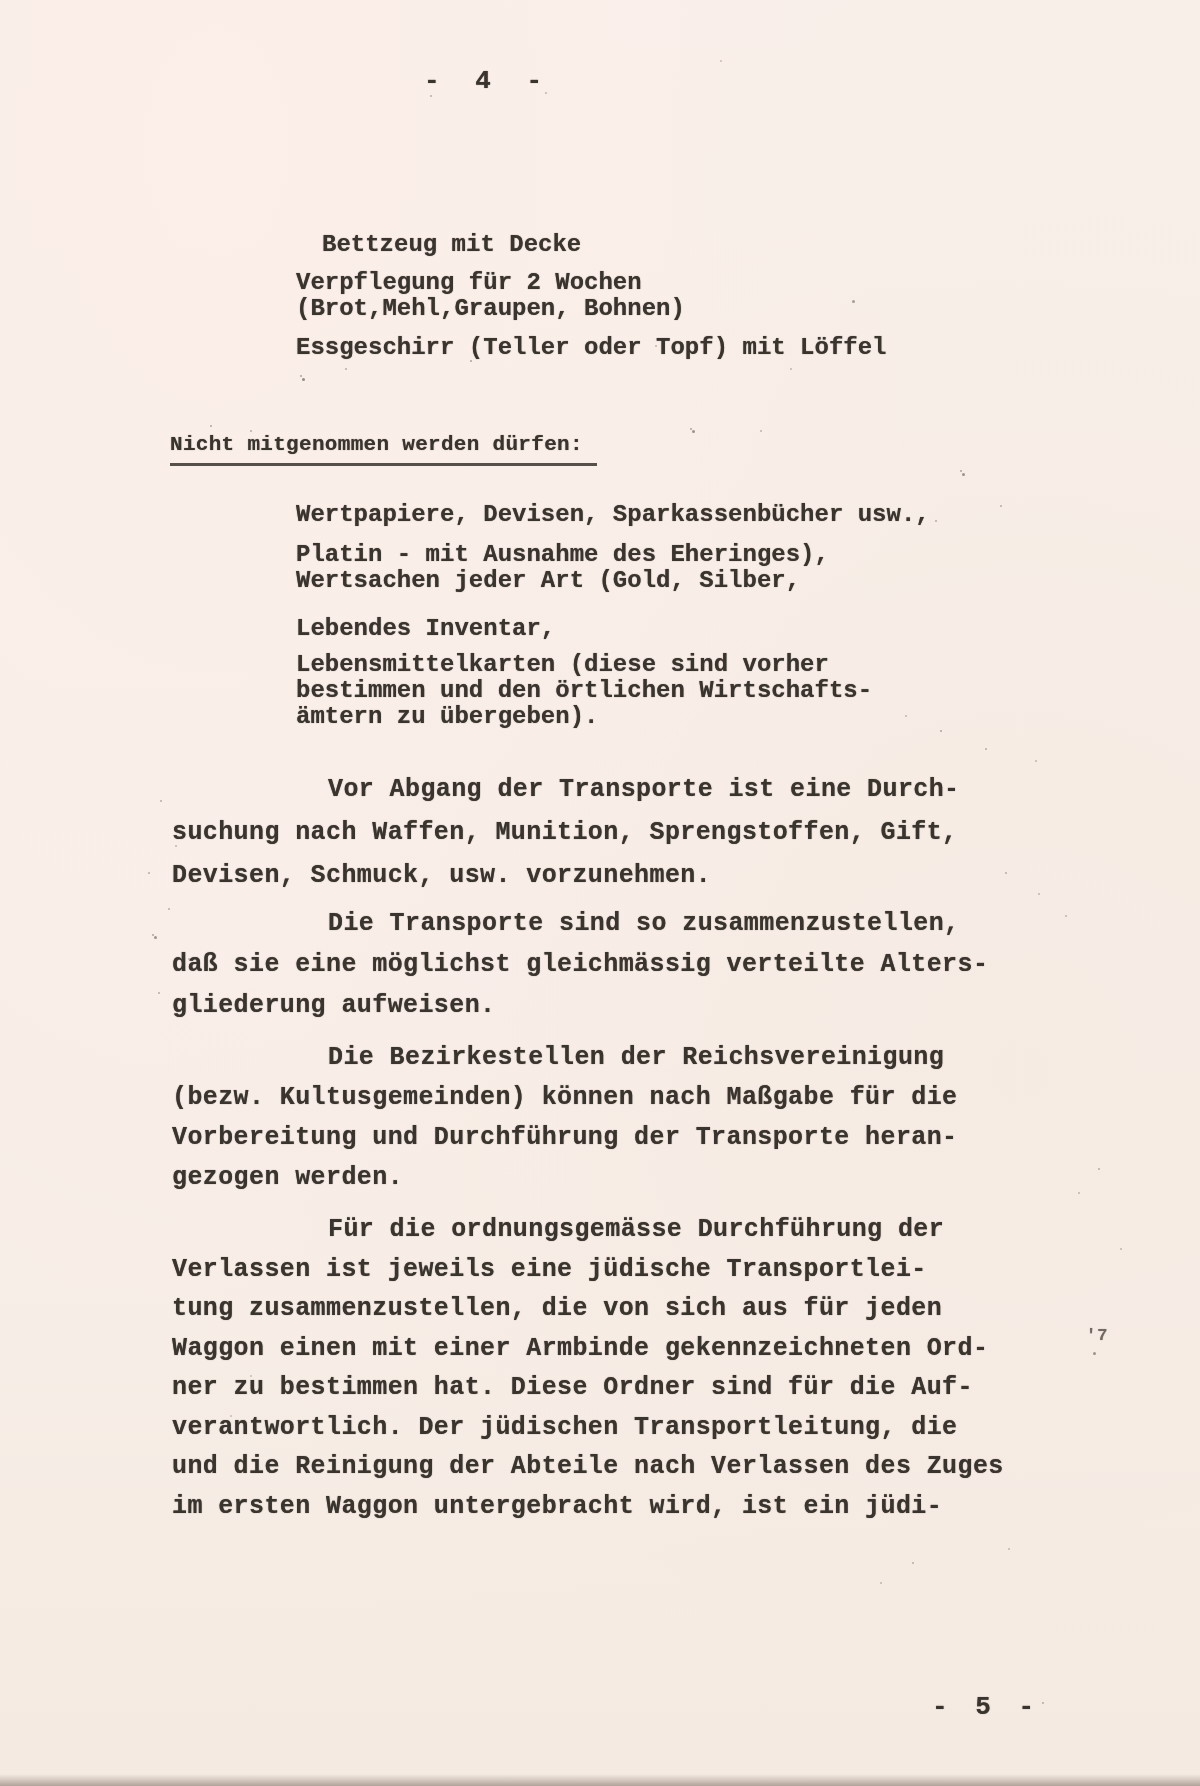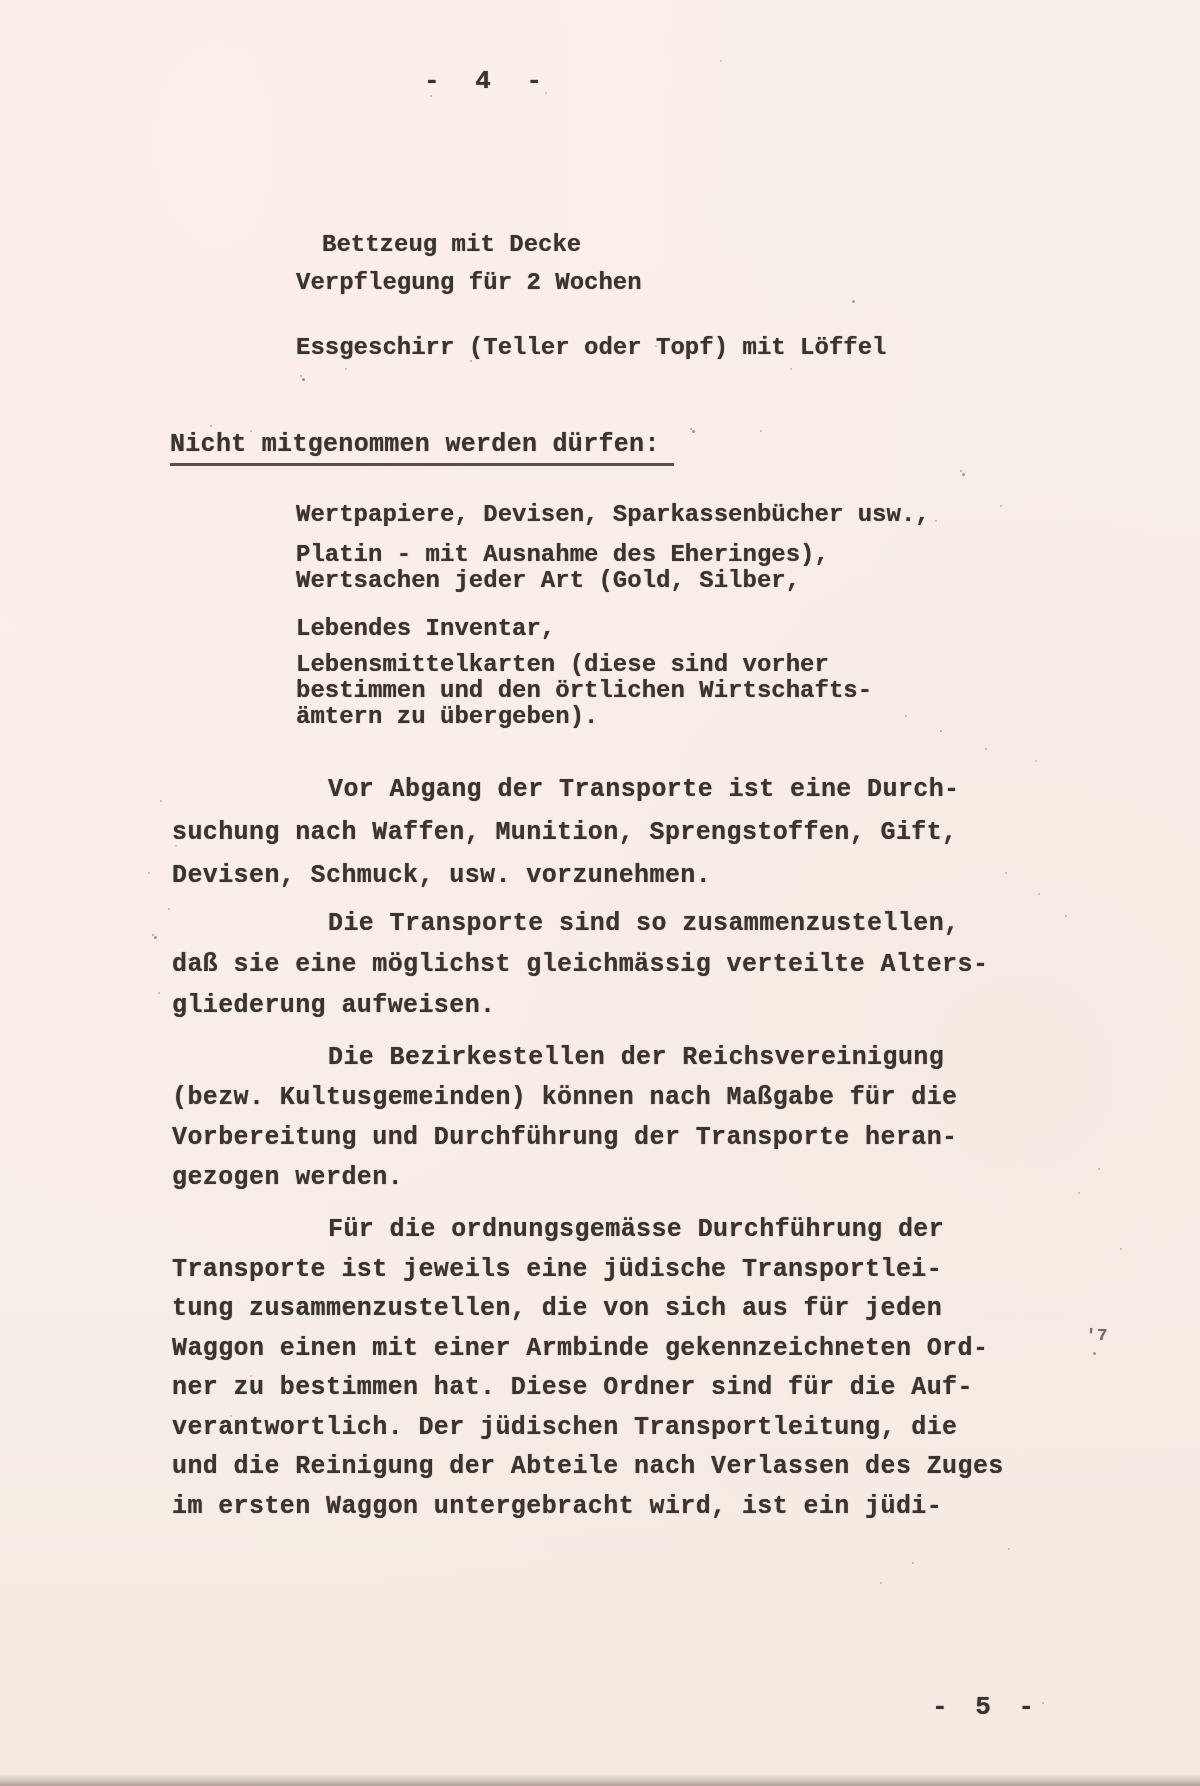--- a/index.html
+++ b/index.html
@@ -27,21 +27,21 @@
   .a1{top:232px;margin-left:26px;}
   .a2{top:270px;}
   .a3{top:335px;}
   .f1{top:502px;}
   .f2{top:542px;}
   .f3{top:616px;}
   .f4{top:652px;}
   
   .heading{
     position:absolute;top:430px;left:170px;
-    font-size:25px;line-height:30px;white-space:pre;
+    font-size:21px;line-height:30px;white-space:pre;
     border-bottom:3px solid rgba(58,52,46,.85);
     padding:0 14px 3px 0;
     letter-spacing:.3px;
   }
   
   .para{position:absolute;left:172px;width:980px;font-size:25px;letter-spacing:.4px;}
   .para .first{padding-left:156px;}
   .p1{top:768px;line-height:43px;}
   .p2{top:903px;line-height:41px;}
   .p3{top:1038px;line-height:40px;}
@@ -97,20 +97,21 @@
   <div class="speckles"></div>
   <div class="speckles-dark"></div>
 
   <div class="pn pn-top">- 4 -</div>
 
   <div class="list-item a1">
     <div class="ln">Bettzeug mit Decke</div>
   </div>
   <div class="list-item a2">
     <div class="ln">Verpflegung für 2 Wochen</div>
+    <div class="ln">(Brot,Mehl,Graupen, Bohnen)</div>
   </div>
   <div class="list-item a3">
     <div class="ln">Essgeschirr (Teller oder Topf) mit Löffel</div>
   </div>
 
   <div class="heading">Nicht mitgenommen werden dürfen:</div>
 
   <div class="list-item f1">
     <div class="ln">Wertpapiere, Devisen, Sparkassenbücher usw.,</div>
   </div>
@@ -141,21 +142,21 @@
 
   <div class="para p3">
     <div class="ln first">Die Bezirkestellen der Reichsvereinigung</div>
     <div class="ln">(bezw. Kultusgemeinden) können nach Maßgabe für die</div>
     <div class="ln">Vorbereitung und Durchführung der Transporte heran-</div>
     <div class="ln">gezogen werden.</div>
   </div>
 
   <div class="para p4">
     <div class="ln first">Für die ordnungsgemässe Durchführung der</div>
-    <div class="ln">Transporte ist jeweils eine jüdische Transportlei-</div>
+    <div class="ln">Verlassen ist jeweils eine jüdische Transportlei-</div>
     <div class="ln">tung zusammenzustellen, die von sich aus für jeden</div>
     <div class="ln">Waggon einen mit einer Armbinde gekennzeichneten Ord-</div>
     <div class="ln">ner zu bestimmen hat. Diese Ordner sind für die Auf-</div>
     <div class="ln">verantwortlich. Der jüdischen Transportleitung, die</div>
     <div class="ln">und die Reinigung der Abteile nach Verlassen des Zuges</div>
     <div class="ln">im ersten Waggon untergebracht wird, ist ein jüdi-</div>
   </div>
 
   <div class="stray-mark">'7</div>
 

